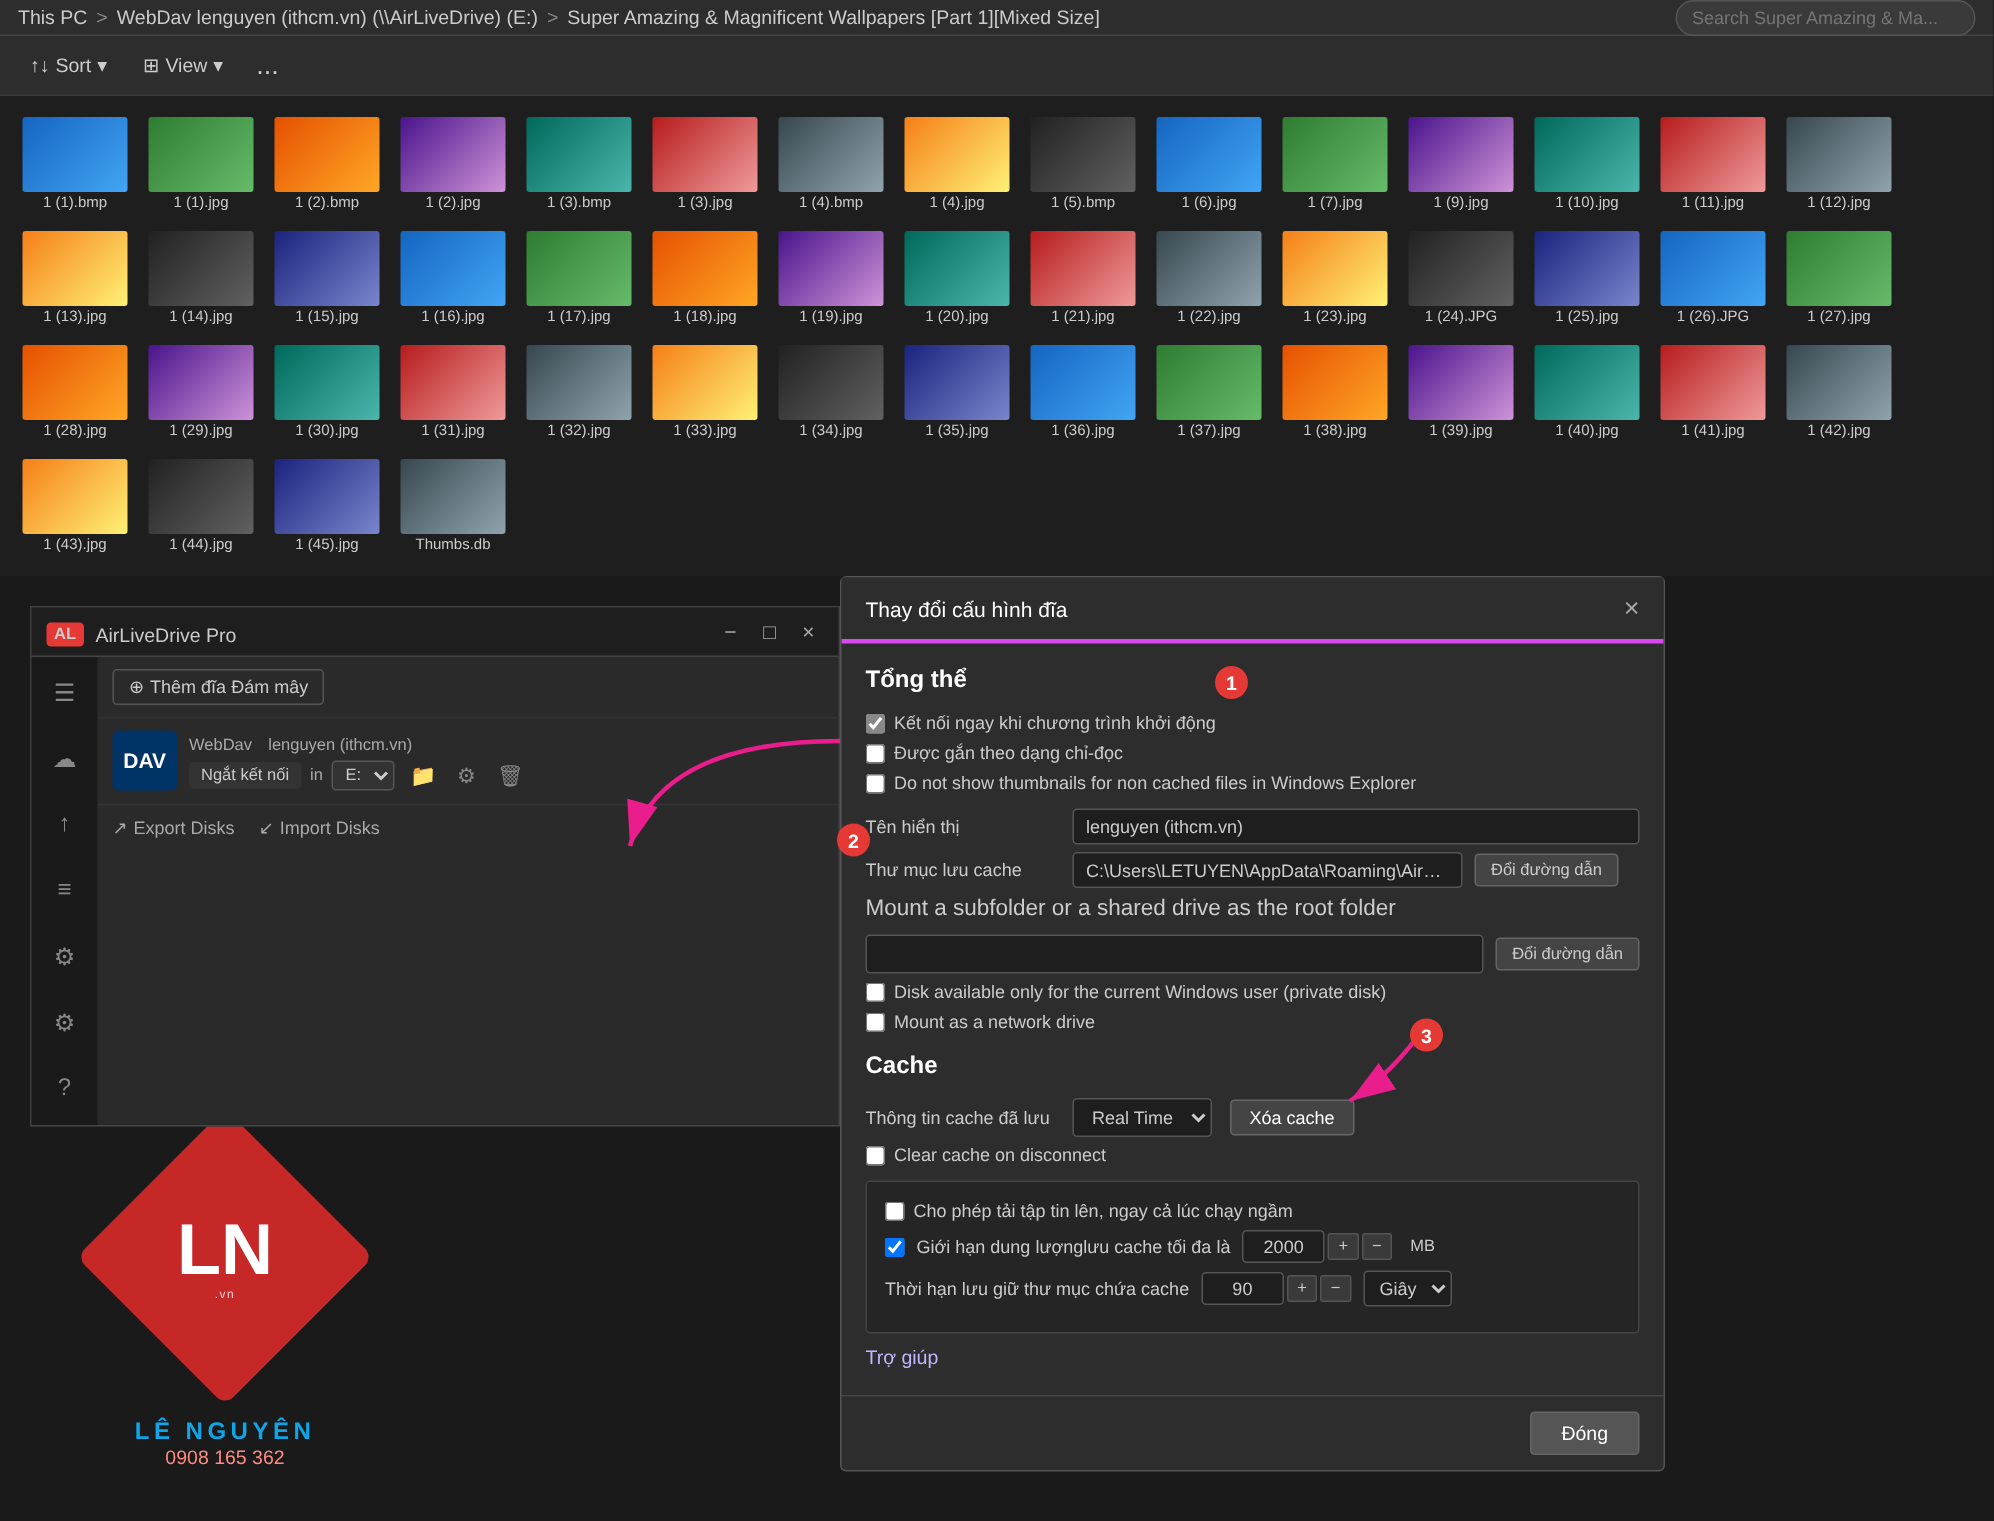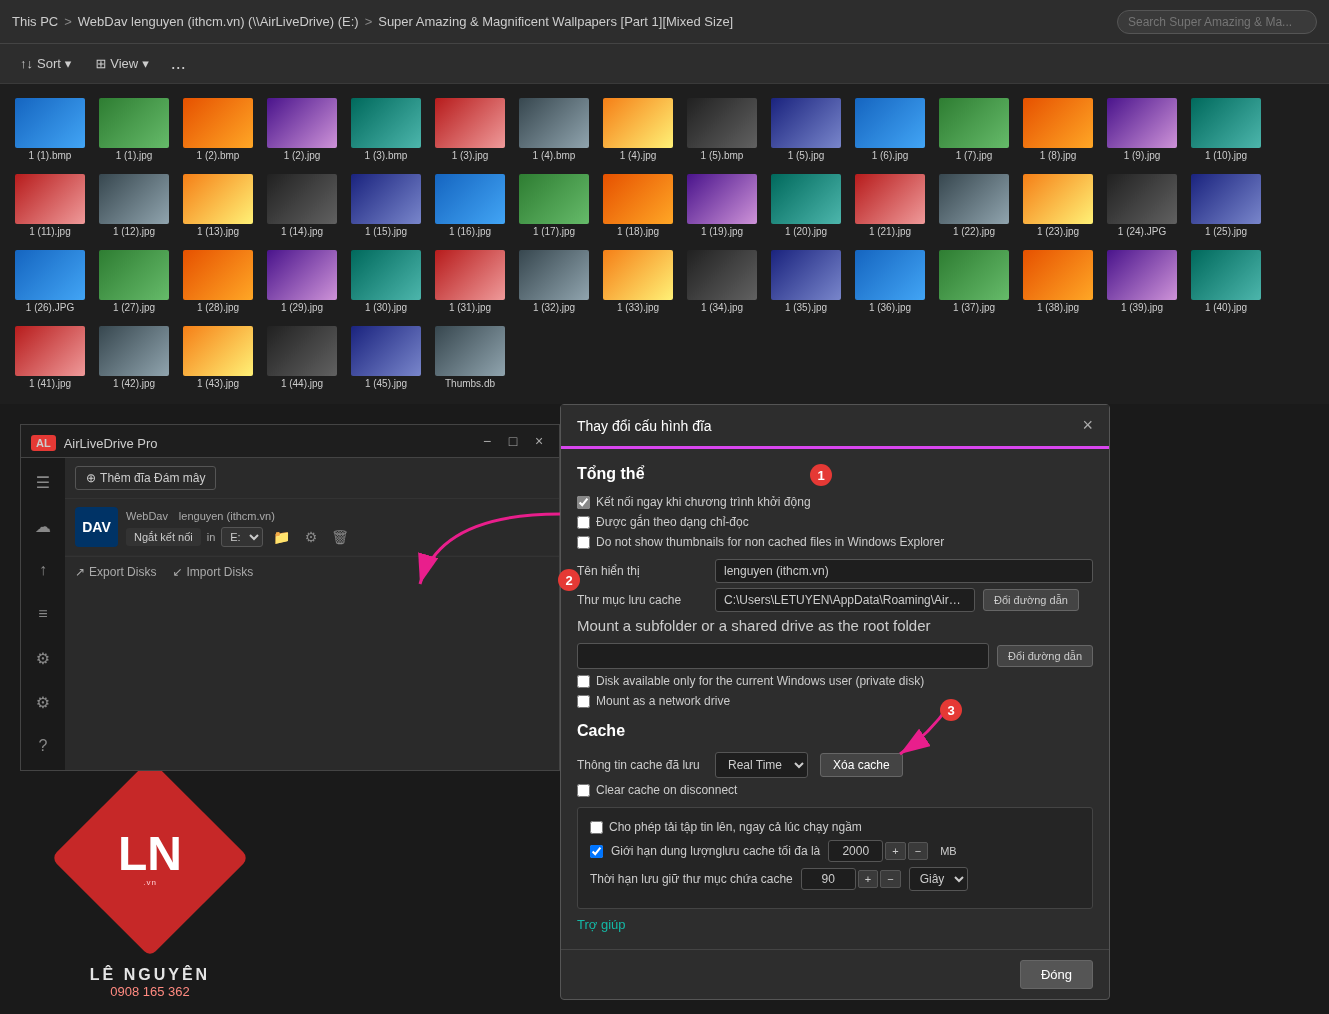--- a/index.html
+++ b/index.html
@@ -1,19 +1,19 @@
 <!DOCTYPE html>
 <html><head>
   <meta charset="utf-8">
   <style>
     * { box-sizing: border-box; margin: 0; padding: 0; }
     body { background: #1a1a1a; font-family: 'Segoe UI', Arial, sans-serif; color: #fff; width: 1329px; height: 1014px; overflow: hidden; position: relative; }
 
     
-    .top-bar { background: #2d2d2d; height: 44px; display: flex; align-items: center; padding: 0 12px; border-bottom: 1px solid #444; }
+    .top-bar { background: #2d2d2d; height: 24px; display: flex; align-items: center; padding: 0 12px; border-bottom: 1px solid #444; }
     .breadcrumb { display: flex; align-items: center; gap: 6px; font-size: 13px; color: #ddd; flex: 1; }
     .breadcrumb span { color: #ccc; }
     .breadcrumb .sep { color: #888; }
     .search-box { background: #3a3a3a; border: 1px solid #555; border-radius: 12px; padding: 4px 10px; color: #ccc; font-size: 12px; width: 200px; }
 
     
     .toolbar { background: #2d2d2d; height: 40px; display: flex; align-items: center; padding: 0 12px; gap: 8px; border-bottom: 1px solid #3a3a3a; }
     .toolbar-btn { background: transparent; border: none; color: #ccc; font-size: 13px; cursor: pointer; padding: 4px 8px; display: flex; align-items: center; gap: 4px; border-radius: 3px; }
     .toolbar-dots { color: #ccc; font-size: 18px; cursor: pointer; padding: 2px 6px; }
 
@@ -70,21 +70,21 @@
     .empty-input { background: #1e1e1e; border: 1px solid #555; color: #ccc; font-size: 12px; padding: 4px 8px; border-radius: 3px; flex: 1; height: 26px; }
     .section-divider { margin: 14px 0 10px; }
     .select-dropdown { background: #1e1e1e; border: 1px solid #555; color: #ccc; font-size: 12px; padding: 4px 8px; border-radius: 3px; }
     .clear-cache-btn { background: #444; border: 1px solid #666; color: #fff; font-size: 12px; padding: 4px 12px; border-radius: 3px; cursor: pointer; margin-left: 4px; }
     .inner-box { background: #252525; border: 1px solid #444; border-radius: 3px; padding: 12px; margin-top: 10px; }
     .num-input { background: #1e1e1e; border: 1px solid #555; color: #ccc; font-size: 12px; padding: 3px 6px; border-radius: 3px; width: 55px; text-align: center; }
     .stepper { display: flex; align-items: center; gap: 2px; }
     .stepper-btn { background: #3a3a3a; border: 1px solid #555; color: #ccc; font-size: 11px; padding: 2px 6px; cursor: pointer; border-radius: 2px; }
     .unit-label { font-size: 11px; color: #ccc; margin-left: 4px; }
     .unit-select { background: #1e1e1e; border: 1px solid #555; color: #ccc; font-size: 12px; padding: 3px 6px; border-radius: 3px; }
-    .help-link { color: #14b8a6; font-size: 13px; text-decoration: none; cursor: pointer; display: inline-block; margin-top: 8px; }
+    .help-link { color: #c4b5fd; font-size: 13px; text-decoration: none; cursor: pointer; display: inline-block; margin-top: 8px; }
     .dialog-footer { padding: 10px 16px; border-top: 1px solid #444; display: flex; justify-content: flex-end; }
     .close-dialog-btn { background: #555; border: 1px solid #666; color: #fff; font-size: 13px; padding: 6px 20px; border-radius: 3px; cursor: pointer; }
 
     
     .bottom-logo { position: absolute; left: 20px; bottom: 20px; width: 260px; height: 280px; z-index: 5; }
 
     
     .thumb-blue { background: linear-gradient(135deg, #1565c0, #42a5f5); }
     .thumb-green { background: linear-gradient(135deg, #2e7d32, #66bb6a); }
     .thumb-orange { background: linear-gradient(135deg, #e65100, #ffa726); }
@@ -158,34 +158,26 @@
     </div>
     <div class="file-item">
       <div class="file-thumb thumb-yellow"></div>
       <div class="file-name">1 (4).jpg</div>
     </div>
     <div class="file-item">
       <div class="file-thumb thumb-dark"></div>
       <div class="file-name">1 (5).bmp</div>
     </div>
     <div class="file-item">
-      <div class="file-thumb thumb-indigo"></div>
-      <div class="file-name">1 (5).jpg</div>
-    </div>
-    <div class="file-item">
       <div class="file-thumb thumb-blue"></div>
       <div class="file-name">1 (6).jpg</div>
     </div>
     <div class="file-item">
       <div class="file-thumb thumb-green"></div>
       <div class="file-name">1 (7).jpg</div>
-    </div>
-    <div class="file-item">
-      <div class="file-thumb thumb-orange"></div>
-      <div class="file-name">1 (8).jpg</div>
     </div>
     <div class="file-item">
       <div class="file-thumb thumb-purple"></div>
       <div class="file-name">1 (9).jpg</div>
     </div>
     <div class="file-item">
       <div class="file-thumb thumb-teal"></div>
       <div class="file-name">1 (10).jpg</div>
     </div>
     <div class="file-item">
@@ -507,21 +499,21 @@
     <div style="width:200px;height:200px;margin:0 auto;position:relative;">
       <div style="width:140px;height:140px;background:#c62828;transform:rotate(45deg);position:absolute;left:30px;top:30px;border-radius:8px;"></div>
       <div style="position:absolute;left:0;top:0;width:200px;height:200px;display:flex;align-items:center;justify-content:center;">
         <div style="text-align:center;">
           <div style="font-size:48px;font-weight:900;color:#fff;line-height:1;">LN</div>
           <div style="font-size:8px;color:#ffcdd2;letter-spacing:1px;">.vn</div>
         </div>
       </div>
     </div>
     <div style="text-align:center;margin-top:8px;">
-      <div style="font-size:16px;font-weight:bold;color:#e5e5e5;letter-spacing:3px;text-transform:uppercase;">LÊ NGUYÊN</div>
+      <div style="font-size:16px;font-weight:bold;color:#0ea5e9;letter-spacing:3px;text-transform:uppercase;">LÊ NGUYÊN</div>
       <div style="font-size:13px;color:#ff8a80;">0908 165 362</div>
     </div>
   </div>
 
   <div style="position:absolute;left:810px;top:60px;z-index:300;">
     <div class="circle-num">1</div>
   </div>
 
   <div style="position:absolute;left:558px;top:165px;z-index:300;">
     <div class="circle-num">2</div>

